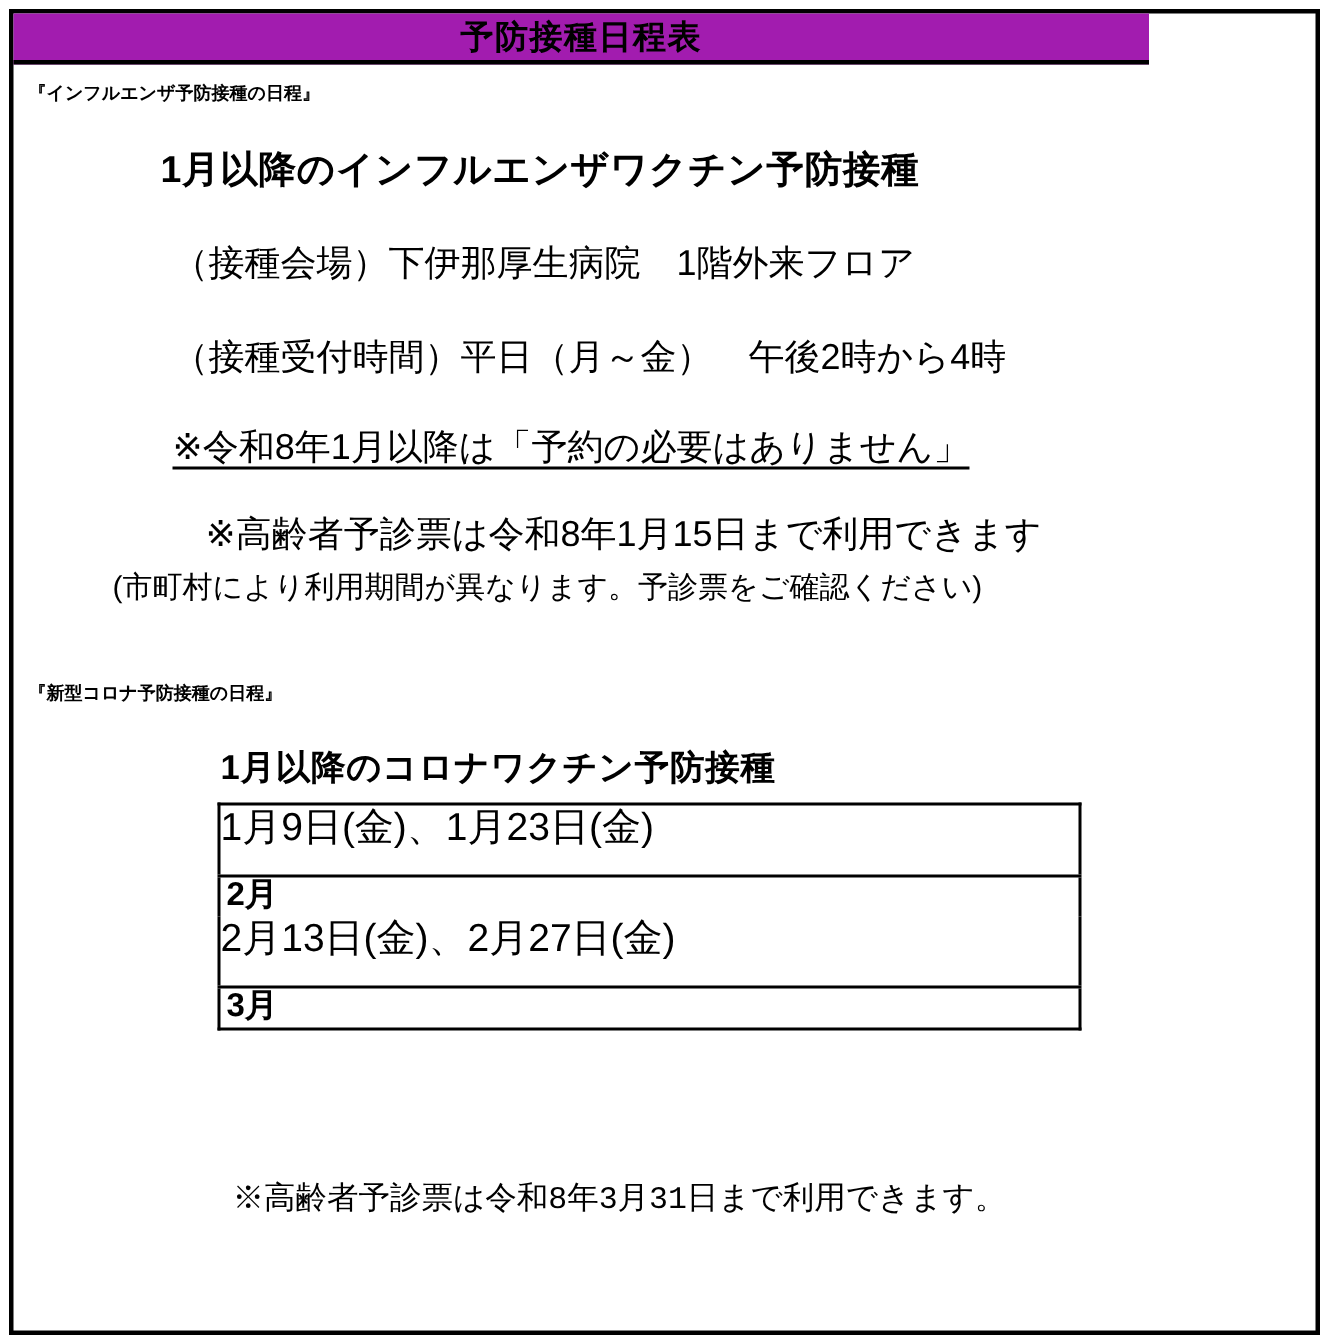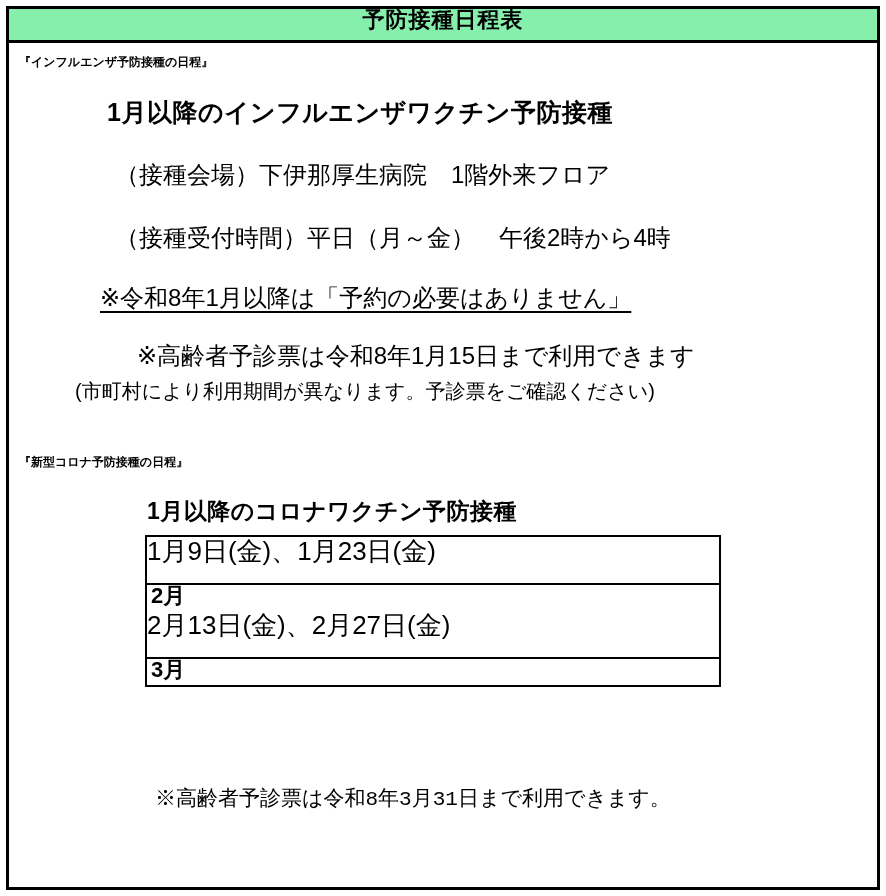--- a/index.html
+++ b/index.html
@@ -26,27 +26,28 @@
     top: 6px;
     width: 874px;
     height: 884px;
     border: 3px solid #000000;
     box-sizing: border-box;
   }
   .title-bar {
     position: absolute;
     left: 9px;
     top: 9px;
-    width: 868px;
+    width: 757px;
     height: 34px;
     border-bottom: 3px solid #000000;
     box-sizing: border-box;
     display: flex;
+    align-items: center;
     justify-content: center;
-    background: #86efac;
+    background: #a21caf;
   }
   .title-bar .title-text {
     font-size: 22px;
     font-weight: bold;
     letter-spacing: 1px;
     line-height: 1;
   }
   .content {
     position: absolute;
     left: 9px;
@@ -76,21 +77,21 @@
   }
   .flu-line {
     position: absolute;
     font-size: 24px;
     letter-spacing: 0px;
     white-space: nowrap;
   }
   .flu-line-1 { left: 106px; top: 113px; }
   .flu-line-2 { left: 106px; top: 176px; }
   .flu-line-3 {
-    left: 91px;
+    left: 106px;
     top: 236px;
     text-decoration: underline;
     text-underline-offset: 5px;
   }
   .flu-line-4 { left: 116px; top: 294px; margin-left: 12px; }
   .flu-note {
     position: absolute;
     left: 66px;
     top: 332px;
     font-size: 20px;

